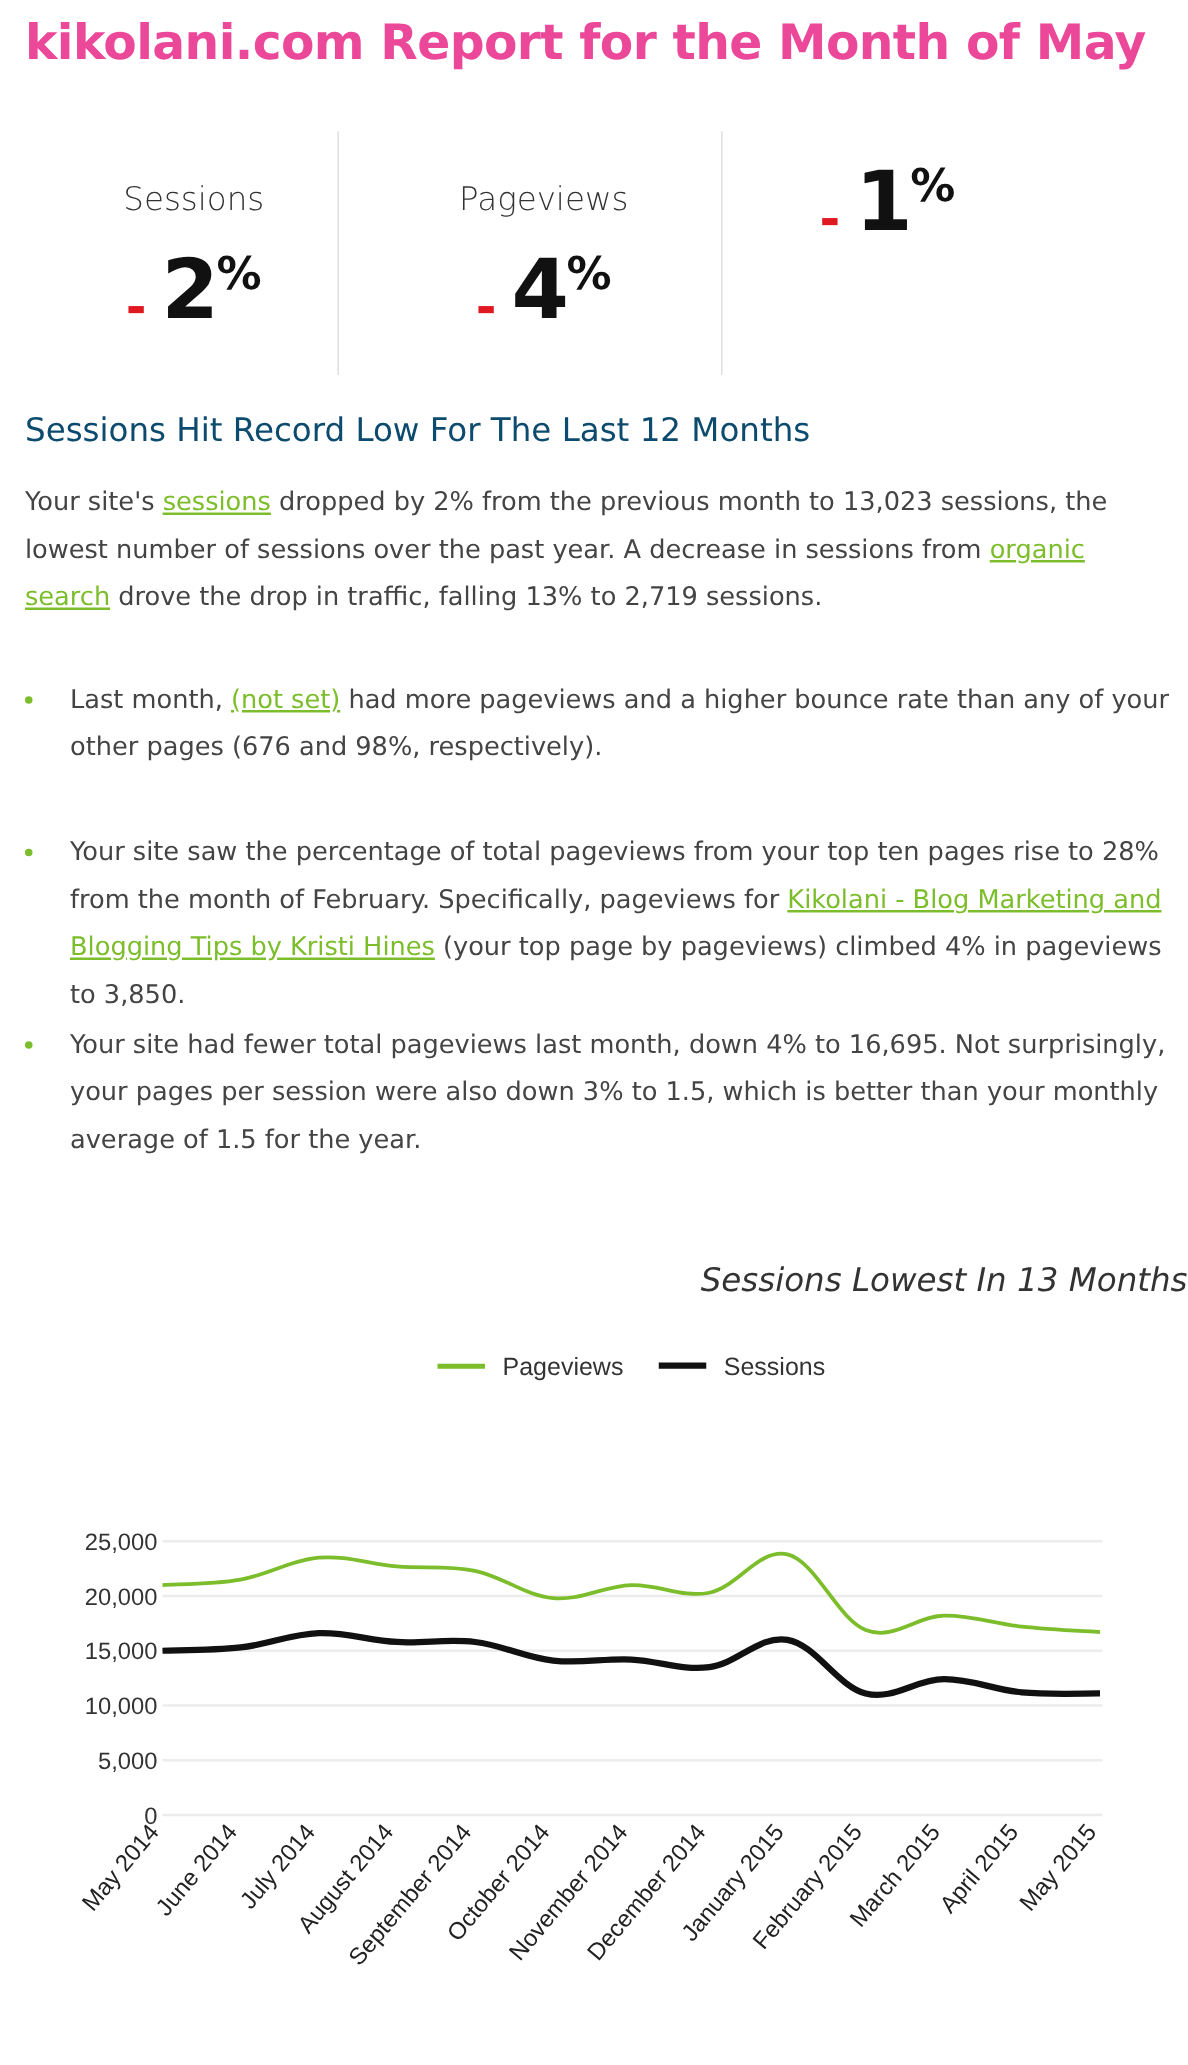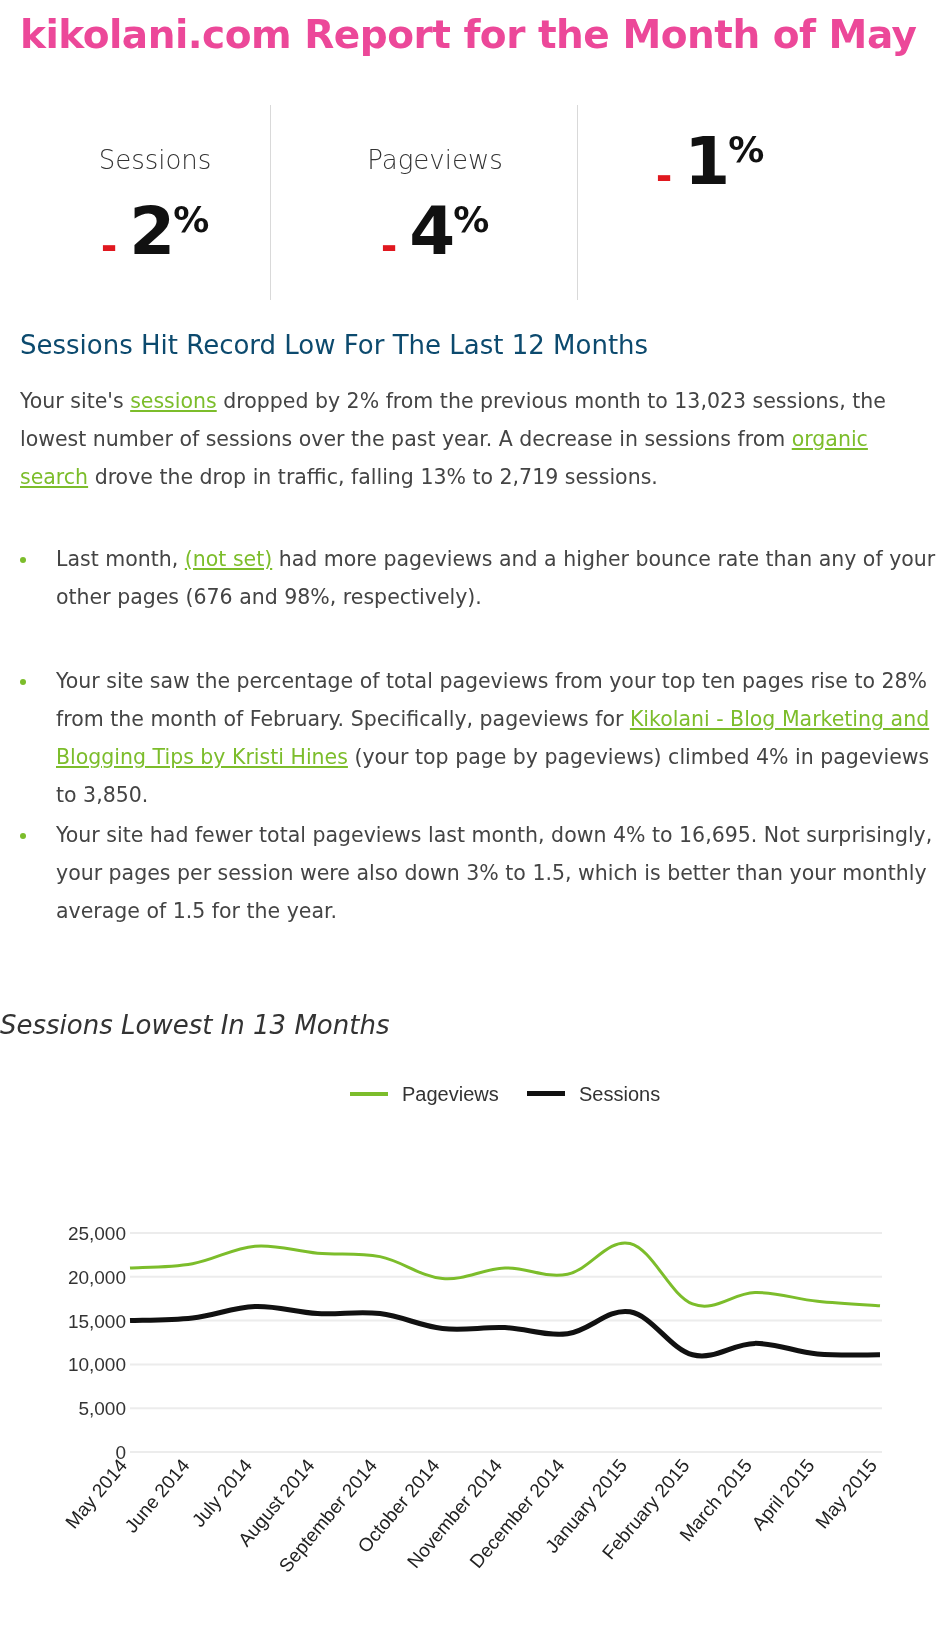--- a/index.html
+++ b/index.html
@@ -12,21 +12,21 @@
   .kpi-value { margin-top:18px; font-family:"DejaVu Sans", sans-serif; white-space:nowrap; }
   .kpi-sign { color:#e0181f; font-size:40px; font-weight:bold; vertical-align:middle; margin-right:12px; position:relative; top:-4px; }
   .kpi-num { font-size:66px; color:#111; font-weight:bold; letter-spacing:-2px; }
   .kpi-pct { font-size:36px; color:#111; vertical-align:top; position:relative; top:6px; font-weight:bold; }
   .headline { position:absolute; left:20px; top:330px; font-family:"DejaVu Sans", sans-serif; font-size:26px; color:#0c4a6e; white-space:nowrap; }
   .para { position:absolute; left:20px; width:910px; font-family:"DejaVu Sans", sans-serif; font-size:20.5px; line-height:38px; color:#444; }
   .link { color:#7cbd2b; text-decoration:underline; }
   .bullet { position:absolute; left:20px; width:920px; font-family:"DejaVu Sans", sans-serif; font-size:20.5px; line-height:38px; color:#444; }
   .bullet-dot { position:absolute; left:0; top:17px; width:6px; height:6px; border-radius:50%; background:#7cbd2b; }
   .bullet-text { margin-left:36px; }
-  .chart-title { position:absolute; left:0; top:1010px; width:950px; text-align:left; font-family:"DejaVu Sans", sans-serif; font-style:italic; font-size:26px; color:#333; font-weight:300; }
+  .chart-title { position:absolute; left:0; top:1010px; width:950px; text-align:right; font-family:"DejaVu Sans", sans-serif; font-style:italic; font-size:26px; color:#333; font-weight:300; }
   .legend { position:absolute; top:1083px; left:0; width:950px; height:30px; }
   .legend-item { position:absolute; top:0; font-family:"Liberation Sans", sans-serif; font-size:20px; color:#333; white-space:nowrap; }
   .legend-swatch { display:inline-block; width:38px; height:4px; vertical-align:middle; margin-right:14px; position:relative; top:-2px; }
   svg.chart { position:absolute; left:0; top:1150px; }
 </style>
 </head>
 <body>
 
 <div class="title">kikolani.com Report for the Month of May</div>
 

